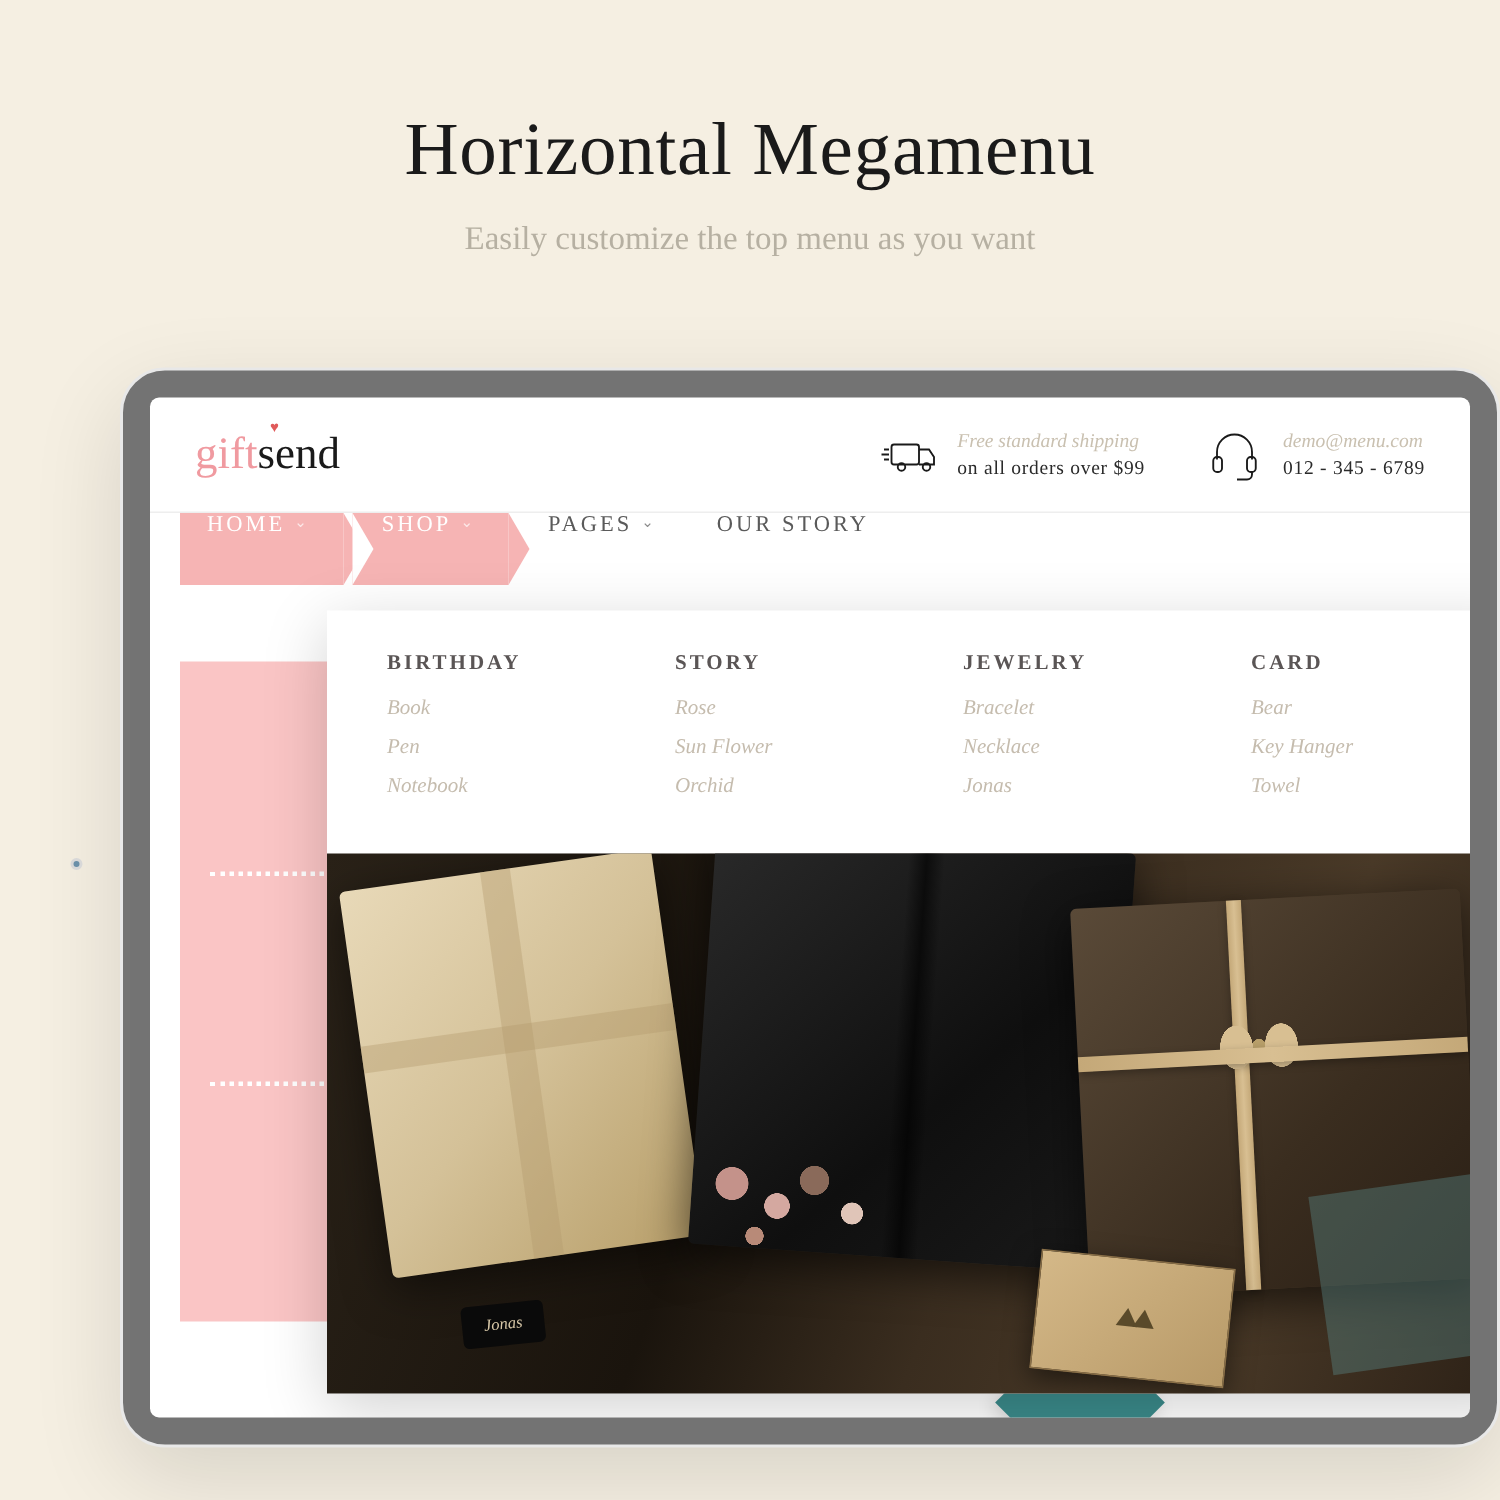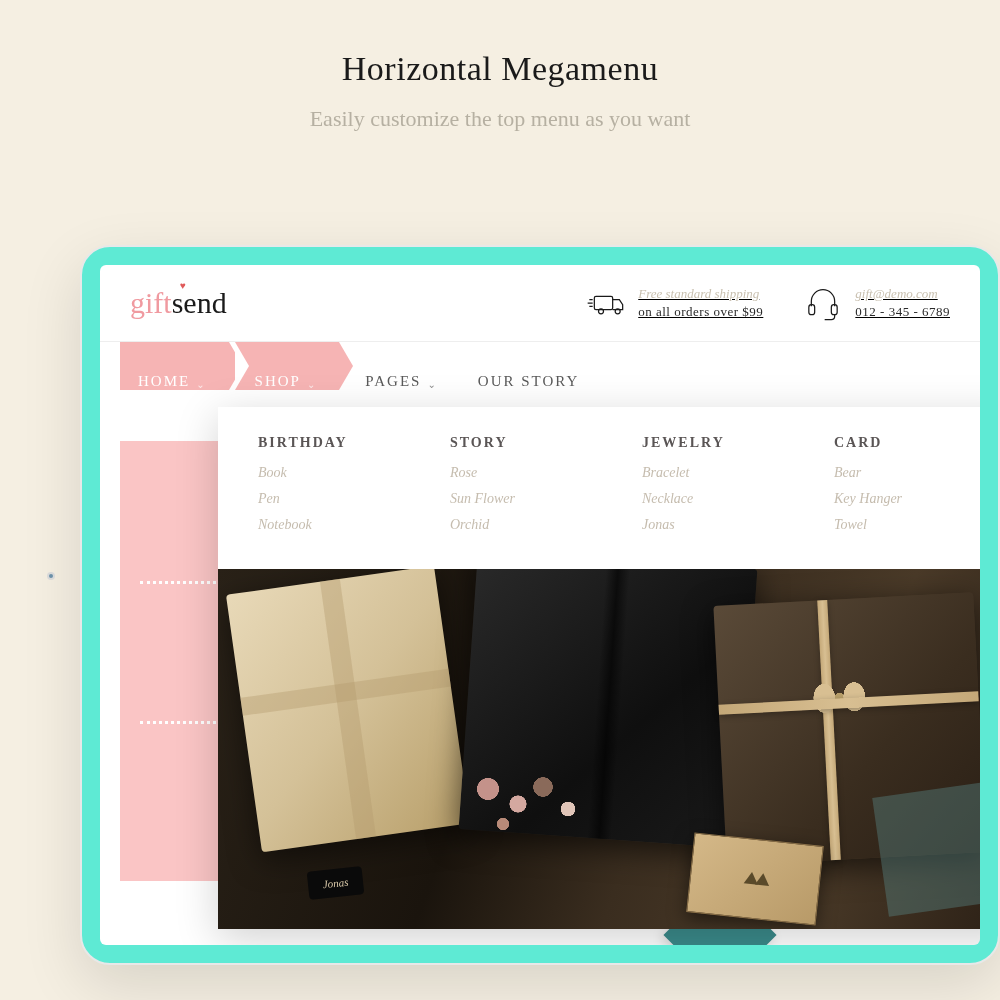--- a/index.html
+++ b/index.html
@@ -4,40 +4,40 @@
 <style>
 * { margin: 0; padding: 0; box-sizing: border-box; }
 body {
   width: 1000px; height: 1000px;
   background: #f5efe2;
   font-family: Georgia, 'Times New Roman', serif;
   overflow: hidden;
 }
 .page-title {
   text-align: center;
-  font-size: 34px;
+  font-size: 50px;
   color: #1a1a1a;
-  padding-top: 50px;
+  padding-top: 70px;
   font-weight: 400;
   letter-spacing: 0.5px;
 }
 .page-subtitle {
   text-align: center;
   font-size: 22px;
   color: #b6b0a2;
   margin-top: 18px;
   font-weight: 400;
 }
 .tablet {
   position: absolute;
   left: 80px;
   top: 245px;
   width: 920px;
   height: 720px;
-  background: #5eead4;
+  background: #737373;
   border-radius: 30px;
   box-shadow: 0 20px 60px rgba(0,0,0,0.12);
   border: 2px solid #e8e8e8;
 }
 .tablet-camera {
   position: absolute;
   left: -35px; top: 325px;
   width: 8px; height: 8px;
   border-radius: 50%;
   background: #6a8fa8;
@@ -61,41 +61,41 @@
 .logo .g { color: #f09aa0; position: relative; }
 .logo .g::before {
   content: '♥';
   position: absolute;
   left: 50px; top: -6px;
   font-size: 10px;
   color: #e05a5a;
 }
 .logo .rest { color: #1a1a1a; }
 .spacer { flex: 1; }
-.info-block { display: flex; align-items: center; gap: 12px; text-decoration: underline; }
+.info-block { display: flex; align-items: center; gap: 12px; }
 .info-text { font-size: 13px; line-height: 1.4; }
 .info-text .line1 { color: #c9c0b0; font-style: italic; }
 .info-text .line2 { color: #2a2a2a; letter-spacing: 0.5px; }
 .icon-svg { width: 40px; height: 40px; stroke: #1a1a1a; fill: none; stroke-width: 1.5; }
 .navbar {
   display: flex;
   align-items: center;
   padding: 0 0 0 20px;
   height: 48px;
   gap: 0;
   position: relative;
 }
 .nav-item {
   font-size: 15px;
   color: #5a5a5a;
   letter-spacing: 2px;
   padding: 0 20px;
   height: 48px;
   display: flex;
-  align-items: flex-end;
+  align-items: flex-start;
   cursor: pointer;
 }
 .nav-item.ribbon {
   background: #f6b4b4;
   color: #fff;
   position: relative;
   padding: 0 22px 0 18px;
   margin-right: 6px;
 }
 .nav-item.ribbon::after {
@@ -322,21 +322,21 @@
         </div>
       </div>
       <div class="info-block">
         <svg class="icon-svg" viewBox="0 0 48 48">
           <path d="M10 28 v-6 a14 14 0 0 1 28 0 v6"></path>
           <rect x="7" y="26" width="7" height="12" rx="3"></rect>
           <rect x="34" y="26" width="7" height="12" rx="3"></rect>
           <path d="M38 38 v2 a4 4 0 0 1 -4 4 h-8"></path>
         </svg>
         <div class="info-text">
-          <div class="line1">gift@demo.com</div>
+          <div class="line1">demo@menu.com</div>
           <div class="line2">012 - 345 - 6789</div>
         </div>
       </div>
     </div>
 
     <div class="navbar">
       <div class="nav-item ribbon">
           <span>HOME</span>
           <span class="chev">⌄</span>
         </div>

